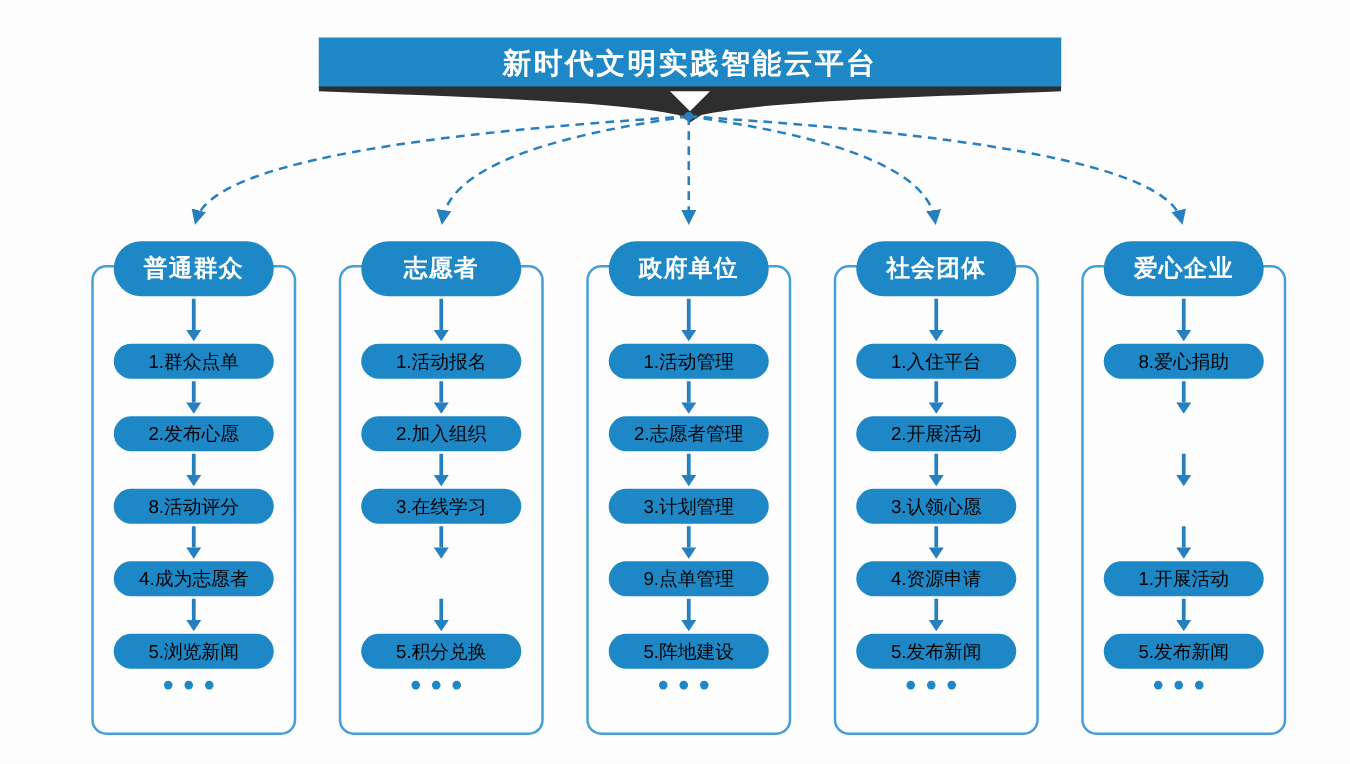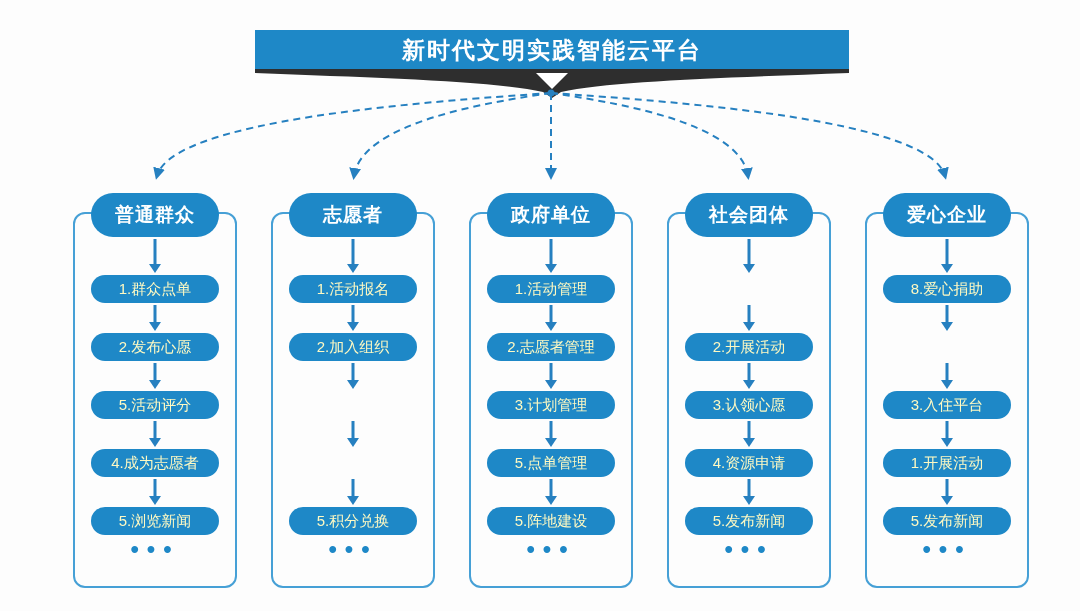--- a/index.html
+++ b/index.html
@@ -35,21 +35,21 @@
     position:absolute;left:0;top:27px;width:164px;height:376px;
     border:2px solid var(--card-border);border-radius:12px;background:transparent;
   }
   .hdr{
     position:absolute;left:18px;top:8px;width:128px;height:44px;border-radius:22px;
     background:var(--primary);color:#fff;font-size:19px;font-weight:bold;
     display:flex;align-items:center;justify-content:center;letter-spacing:1px;z-index:2;
   }
   .box{
     position:absolute;left:18px;width:128px;height:28px;border-radius:14px;
-    background:var(--primary);color:#fef9c3;font-size:15px;
+    background:var(--primary);color:#000000;font-size:15px;
     display:flex;align-items:center;justify-content:center;z-index:2;
   }
   .b1{top:90px}.b2{top:148px}.b3{top:206px}.b4{top:264px}.b5{top:322px}
 
   
   .va{position:absolute;left:50%;transform:translateX(-50%);width:12px;z-index:2}
   .va .stem{position:absolute;left:50%;transform:translateX(-50%);top:0;width:3px;background:var(--arrow)}
   .va .head{position:absolute;left:50%;transform:translateX(-50%);width:0;height:0;
     border-left:6px solid transparent;border-right:6px solid transparent;
     border-top:9px solid var(--arrow)}
@@ -102,21 +102,21 @@
     <div class="box b1">1.群众点单</div>
     <div class="va va-s ga1">
         <i class="stem"></i>
         <i class="head"></i>
       </div>
     <div class="box b2">2.发布心愿</div>
     <div class="va va-s ga2">
         <i class="stem"></i>
         <i class="head"></i>
       </div>
-    <div class="box b3">5.活动评分</div>
+    <div class="box b3">8.活动评分</div>
     <div class="va va-s ga3">
         <i class="stem"></i>
         <i class="head"></i>
       </div>
     <div class="box b4">4.成为志愿者</div>
     <div class="va va-s ga4">
         <i class="stem"></i>
         <i class="head"></i>
       </div>
     <div class="box b5">5.浏览新闻</div>
@@ -133,20 +133,21 @@
     <div class="box b1">1.活动报名</div>
     <div class="va va-s ga1">
         <i class="stem"></i>
         <i class="head"></i>
       </div>
     <div class="box b2">2.加入组织</div>
     <div class="va va-s ga2">
         <i class="stem"></i>
         <i class="head"></i>
       </div>
+    <div class="box b3">3.在线学习</div>
     <div class="va va-s ga3">
         <i class="stem"></i>
         <i class="head"></i>
       </div>
     <div class="va va-s ga4">
         <i class="stem"></i>
         <i class="head"></i>
       </div>
     <div class="box b5">5.积分兑换</div>
     <div class="dots">•••</div>
@@ -167,36 +168,37 @@
     <div class="box b2">2.志愿者管理</div>
     <div class="va va-s ga2">
         <i class="stem"></i>
         <i class="head"></i>
       </div>
     <div class="box b3">3.计划管理</div>
     <div class="va va-s ga3">
         <i class="stem"></i>
         <i class="head"></i>
       </div>
-    <div class="box b4">5.点单管理</div>
+    <div class="box b4">9.点单管理</div>
     <div class="va va-s ga4">
         <i class="stem"></i>
         <i class="head"></i>
       </div>
     <div class="box b5">5.阵地建设</div>
     <div class="dots">•••</div>
   </div>
 
   <div class="col" style="left:667px">
     <div class="card"></div>
     <div class="hdr">社会团体</div>
     <div class="va va-hdr">
         <i class="stem"></i>
         <i class="head"></i>
       </div>
+    <div class="box b1">1.入住平台</div>
     <div class="va va-s ga1">
         <i class="stem"></i>
         <i class="head"></i>
       </div>
     <div class="box b2">2.开展活动</div>
     <div class="va va-s ga2">
         <i class="stem"></i>
         <i class="head"></i>
       </div>
     <div class="box b3">3.认领心愿</div>
@@ -222,21 +224,20 @@
       </div>
     <div class="box b1">8.爱心捐助</div>
     <div class="va va-s ga1">
         <i class="stem"></i>
         <i class="head"></i>
       </div>
     <div class="va va-s ga2">
         <i class="stem"></i>
         <i class="head"></i>
       </div>
-    <div class="box b3">3.入住平台</div>
     <div class="va va-s ga3">
         <i class="stem"></i>
         <i class="head"></i>
       </div>
     <div class="box b4">1.开展活动</div>
     <div class="va va-s ga4">
         <i class="stem"></i>
         <i class="head"></i>
       </div>
     <div class="box b5">5.发布新闻</div>

